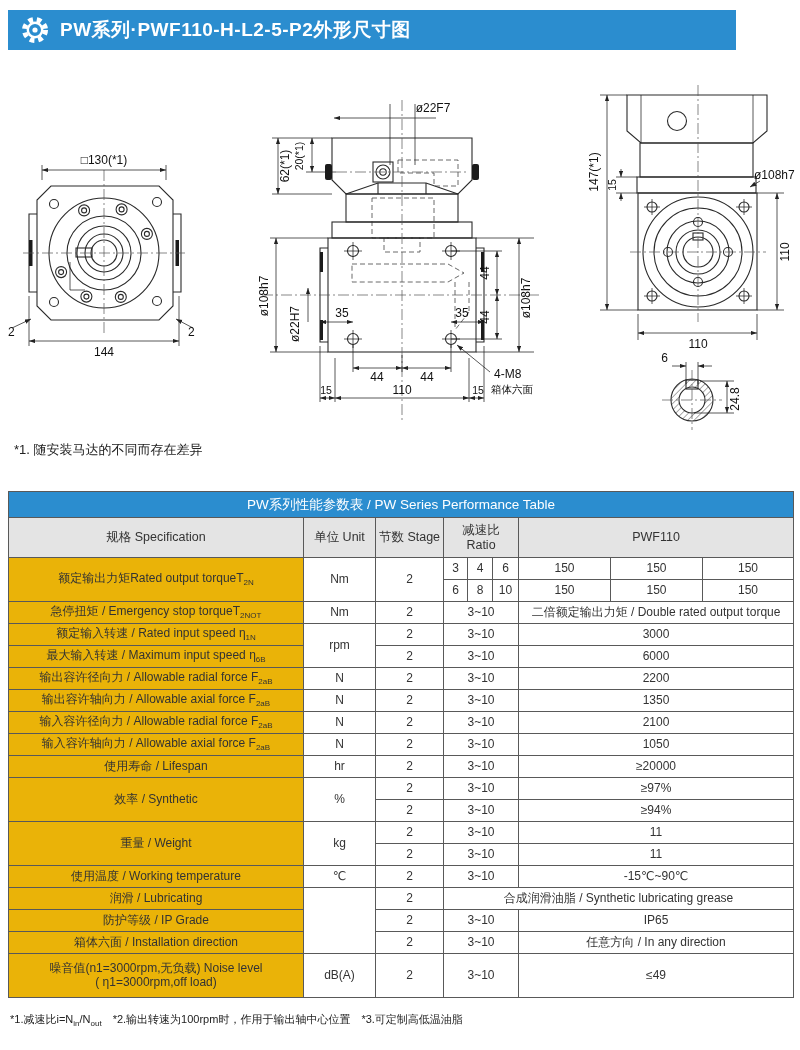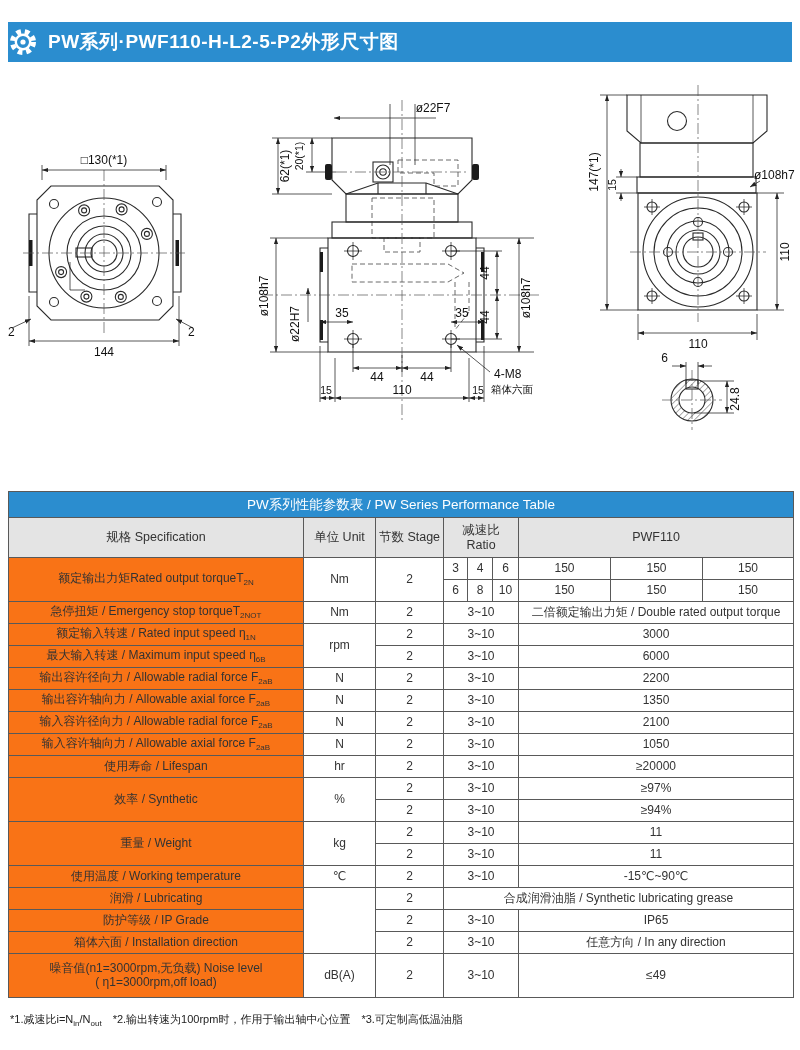--- a/index.html
+++ b/index.html
@@ -1,40 +1,40 @@
 <!DOCTYPE html>
 <html><head>
 <meta charset="utf-8">
 <style>
   html,body{margin:0;padding:0;background:#fff;}
   .page{position:relative;width:800px;height:1050px;background:#ffffff;
         font-family:"Liberation Sans","DejaVu Sans",sans-serif;overflow:hidden;color:#222;}
   
-  .hdr{position:absolute;left:8px;top:22px;width:784px;height:40px;background:#2b8dcf;
-       display:flex;align-items:center;gap:10px;box-sizing:border-box;}
+  .hdr{position:absolute;left:8px;top:10px;width:728px;height:40px;background:#2b8dcf;
+       display:flex;align-items:center;gap:10px;padding-left:12px;box-sizing:border-box;}
   .hdr-title{color:#fff;font-weight:bold;font-size:19px;letter-spacing:.5px;}
   
   svg.draw{position:absolute;left:0;top:50px;}
   .ln{fill:none;stroke:#2a2a2a;stroke-width:1.1;}
   .tn{fill:none;stroke:#222;stroke-width:.75;}
   .cl{fill:none;stroke:#555;stroke-width:.7;stroke-dasharray:11 3 2 3;}
   .hd{fill:none;stroke:#444;stroke-width:.8;stroke-dasharray:5 3;}
   .dt{font-size:12px;fill:#111;}
   .dts{font-size:10.5px;fill:#111;}
   .blk{fill:#1b1b1b;stroke:none;}
   
   .note{position:absolute;left:14px;top:441px;font-size:13px;color:#222;}
   
   .spec-table{position:absolute;left:8px;top:491px;border-collapse:collapse;table-layout:fixed;
               width:785px;font-size:12px;color:#333;}
   .spec-table td{border:1px solid #595959;text-align:center;vertical-align:middle;
                  padding:0 2px;height:22px;line-height:1.15;box-sizing:border-box;}
   .spec-table td.t-title{background:#2b8dcf;color:#fff;font-size:13.5px;height:26px;margin-top:8px;}
   .spec-table tr.t-head td{background:#e4e4e4;height:40px;font-size:12.5px;}
-  .spec-table td.lbl{background:#f97316;}
+  .spec-table td.lbl{background:#eab308;}
   .spec-table sub{font-size:8px;}
   .tall td{height:44px;text-align:center;}
   
   .foot{position:absolute;left:10px;top:1012px;font-size:11px;color:#222;}
   .foot sub{font-size:8px;}
 </style>
 </head>
 <body>
 
 <div class="page">
@@ -271,20 +271,21 @@
       <line class="tn" x1="672" y1="366" x2="686" y2="366" marker-end="url(#ar)"></line>
       <line class="tn" x1="712" y1="366" x2="698" y2="366" marker-end="url(#ar)"></line>
       <text class="dt" x="668" y="362" text-anchor="end">6</text>
       <line class="tn" x1="700" y1="381" x2="734" y2="381"></line>
         <line class="tn" x1="694" y1="413" x2="734" y2="413"></line>
       <line class="tn" x1="727" y1="381" x2="727" y2="413" marker-start="url(#ar)" marker-end="url(#ar)"></line>
       <text class="dt" transform="rotate(-90 739 399)" x="739" y="399" text-anchor="middle">24.8</text>
     </g>
   </svg>
 
+  <div class="note">*1. 随安装马达的不同而存在差异</div>
 
   <table class="spec-table">
     <colgroup>
       <col style="width:295px">
         <col style="width:72px">
         <col style="width:68px">
       <col style="width:24px">
         <col style="width:25px">
         <col style="width:26px">
       <col style="width:92px">

